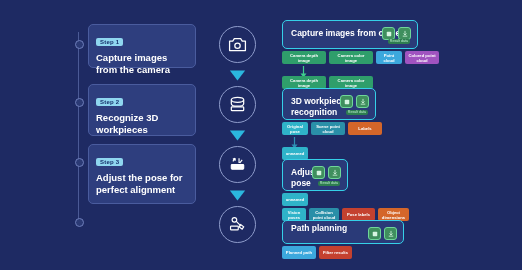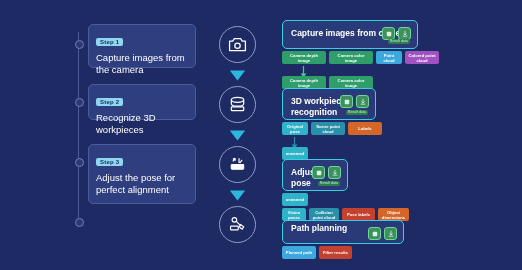--- a/index.html
+++ b/index.html
@@ -14,21 +14,21 @@
   
   .timeline-rail{position:absolute;left:78px;top:32px;width:1px;height:192px;background:#4b5a96;}
   .rail-node{position:absolute;left:-3px;width:7px;height:7px;border-radius:50%;
     background:#2b3a75;border:1px solid #6f7fbb;}
 
   .step-card{position:absolute;left:88px;width:108px;
     background:#2e3e7e;border:1px solid #4a5c9e;border-radius:5px;
     padding:5px 7px 7px 7px;box-sizing:border-box;}
   .step-badge{display:inline-block;background:#8fd6ef;color:#16306a;
     font-size:6px;font-weight:bold;border-radius:2px;padding:1px 4px;letter-spacing:.2px;}
-  .step-title{color:#ffffff;font-size:9.5px;line-height:11.5px;margin-top:4px;font-weight:400;}
+  .step-title{color:#ffffff;font-size:9.5px;line-height:11.5px;margin-top:4px;font-weight:700;}
 
   
   .icon-circle{position:absolute;left:219px;width:37px;height:37px;border-radius:50%;
     border:1.4px solid #8e9ccb;box-sizing:border-box;
     display:flex;align-items:center;justify-content:center;}
   .chev{position:absolute;left:229px;width:17px;height:13px;}
 
   
   .flow-block{position:absolute;border:1.2px solid #35d0e8;border-radius:5px;
     background:#2a3a78;box-sizing:border-box;}
@@ -63,21 +63,21 @@
     <div class="rail-node" style="top:8px"></div>
     <div class="rail-node" style="top:66px"></div>
     <div class="rail-node" style="top:126px"></div>
     <div class="rail-node" style="top:186px"></div>
   </div>
 
   <div class="step-card" style="top:24px;height:44px">
     <div class="step-badge">Step 1</div>
     <div class="step-title">Capture images from the camera</div>
   </div>
-  <div class="step-card" style="top:84px;height:36px">
+  <div class="step-card" style="top:84px;height:52px">
     <div class="step-badge">Step 2</div>
     <div class="step-title">Recognize 3D workpieces</div>
   </div>
   <div class="step-card" style="top:144px;height:60px">
     <div class="step-badge">Step 3</div>
     <div class="step-title">Adjust the pose for perfect alignment</div>
   </div>
 
   <div class="icon-circle" style="top:26px">
     <svg width="19" height="16" viewBox="0 0 24 20" fill="none" stroke="#ffffff" stroke-width="1.6">

